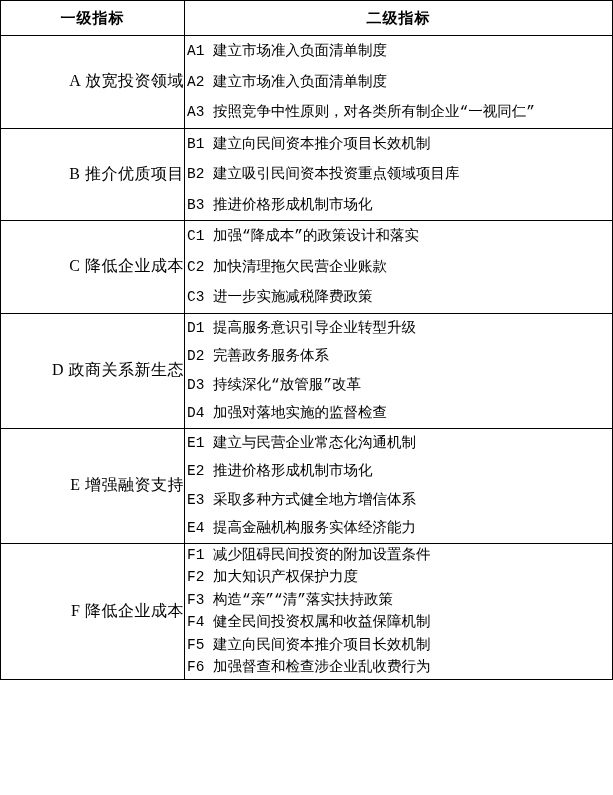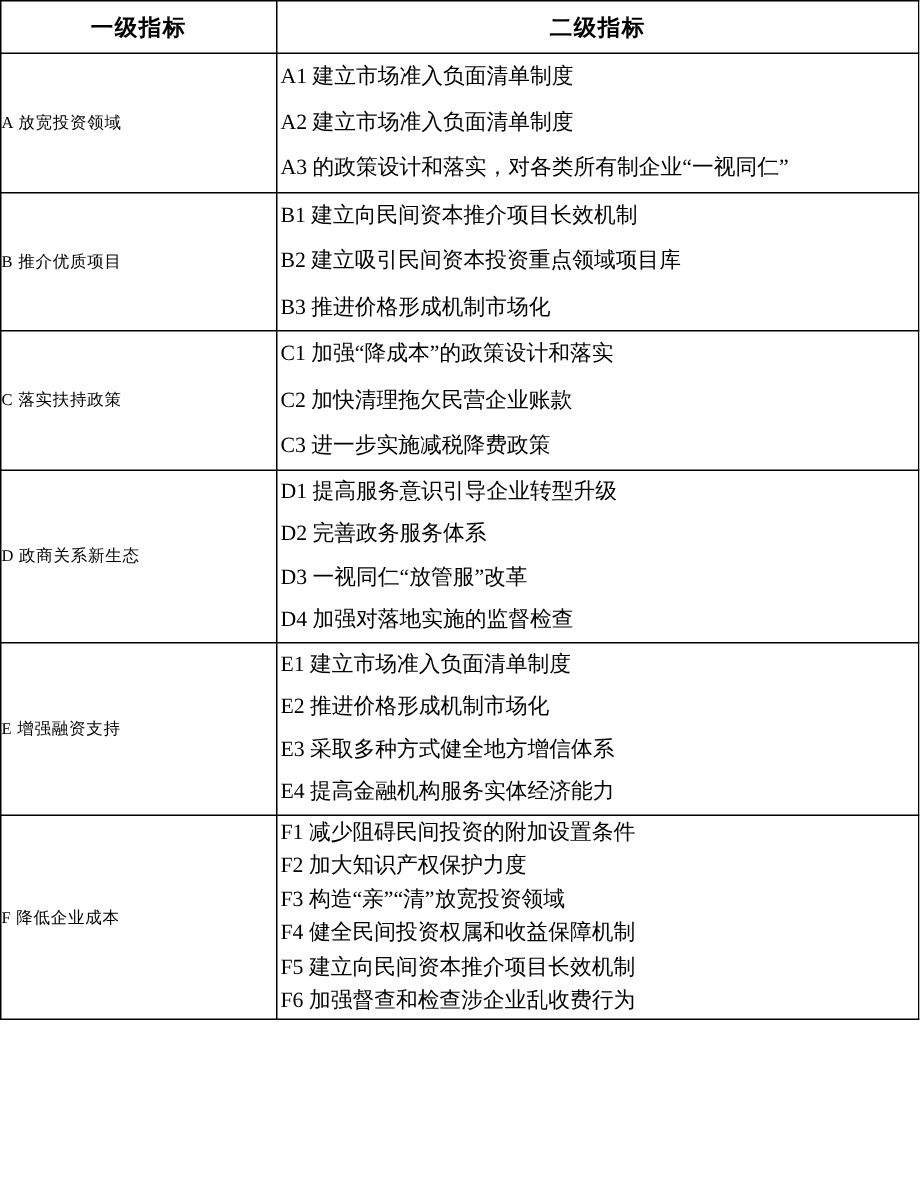--- a/index.html
+++ b/index.html
@@ -36,39 +36,40 @@
     font-weight: bold;
     font-size: 15px;
     text-align: center;
     height: 34px;
     letter-spacing: 1px;
   }
   col.c1 { width: 184px; }
   col.c2 { width: 428px; }
 
   td.level1 {
-    text-align: left;
-    font-size: 11px;
+    text-align: right;
+    font-size: 16px;
     letter-spacing: 0.5px;
     padding: 4px 6px;
   }
   td.level2 {
     padding: 6px 0 6px 8px;
     font-size: 14.5px;
   }
   ul.sub-list {
     list-style: none;
     margin: 0;
     padding: 0;
   }
   ul.sub-list li {
     line-height: 1.0;
     padding: 6px 2px 6px 2px;
     white-space: nowrap;
     font-size: 14.5px;
+    font-family: Liberation Mono, monospace;
   }
   .grp-A ul.sub-list li,
   .grp-B ul.sub-list li,
   .grp-C ul.sub-list li { padding: 8px 2px; }
   .grp-D ul.sub-list li { padding: 7px 2px; }
   .grp-E ul.sub-list li { padding: 7px 2px; }
   .grp-F ul.sub-list li { padding: 4px 2px; }
 </style>
 </head>
 <body>
@@ -85,73 +86,73 @@
         <th class="col-head">二级指标</th>
       </tr>
     </thead>
     <tbody>
       <tr class="grp-A">
         <td class="level1">A  放宽投资领域</td>
         <td class="level2">
           <ul class="sub-list">
             <li>A1 建立市场准入负面清单制度</li>
             <li>A2 建立市场准入负面清单制度</li>
-            <li>A3 的政策设计和落实，对各类所有制企业“一视同仁”</li>
+            <li>A3 按照竞争中性原则，对各类所有制企业“一视同仁”</li>
           </ul>
         </td>
       </tr>
       <tr class="grp-B">
         <td class="level1">B   推介优质项目</td>
         <td class="level2">
           <ul class="sub-list">
             <li>B1 建立向民间资本推介项目长效机制</li>
             <li>B2  建立吸引民间资本投资重点领域项目库</li>
             <li>B3 推进价格形成机制市场化</li>
           </ul>
         </td>
       </tr>
       <tr class="grp-C">
-        <td class="level1">C   落实扶持政策</td>
+        <td class="level1">C   降低企业成本</td>
         <td class="level2">
           <ul class="sub-list">
             <li>C1 加强“降成本”的政策设计和落实</li>
             <li>C2 加快清理拖欠民营企业账款</li>
             <li>C3 进一步实施减税降费政策</li>
           </ul>
         </td>
       </tr>
       <tr class="grp-D">
         <td class="level1">D 政商关系新生态</td>
         <td class="level2">
           <ul class="sub-list">
             <li>D1 提高服务意识引导企业转型升级</li>
             <li>D2  完善政务服务体系</li>
-            <li>D3 一视同仁“放管服”改革</li>
+            <li>D3 持续深化“放管服”改革</li>
             <li>D4 加强对落地实施的监督检查</li>
           </ul>
         </td>
       </tr>
       <tr class="grp-E">
         <td class="level1">E 增强融资支持</td>
         <td class="level2">
           <ul class="sub-list">
-            <li>E1 建立市场准入负面清单制度</li>
+            <li>E1 建立与民营企业常态化沟通机制</li>
             <li>E2 推进价格形成机制市场化</li>
             <li>E3 采取多种方式健全地方增信体系</li>
             <li>E4 提高金融机构服务实体经济能力</li>
           </ul>
         </td>
       </tr>
       <tr class="grp-F">
         <td class="level1">F 降低企业成本</td>
         <td class="level2">
           <ul class="sub-list">
             <li>F1 减少阻碍民间投资的附加设置条件</li>
             <li>F2 加大知识产权保护力度</li>
-            <li>F3 构造“亲”“清”放宽投资领域</li>
+            <li>F3 构造“亲”“清”落实扶持政策</li>
             <li>F4 健全民间投资权属和收益保障机制</li>
             <li>F5 建立向民间资本推介项目长效机制</li>
             <li>F6 加强督查和检查涉企业乱收费行为</li>
           </ul>
         </td>
       </tr>
     </tbody>
   </table>
 </div>
 

